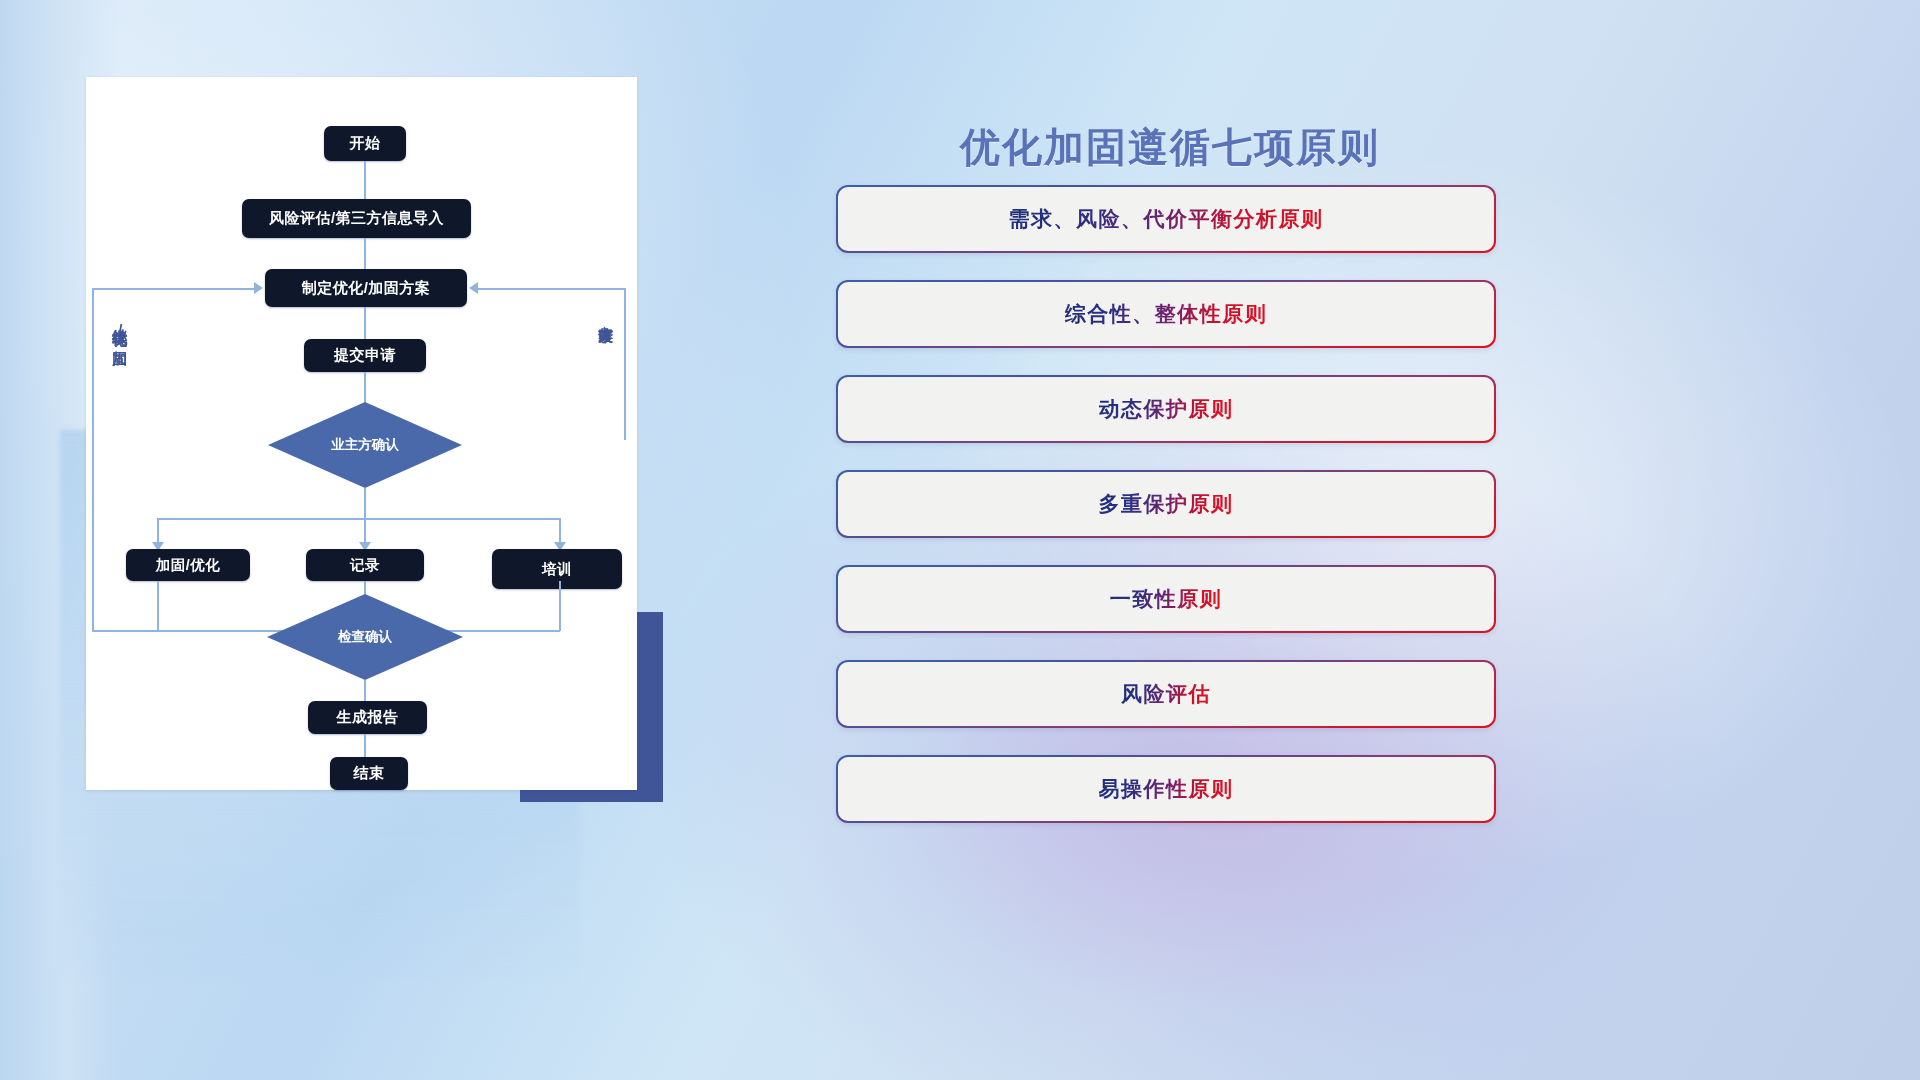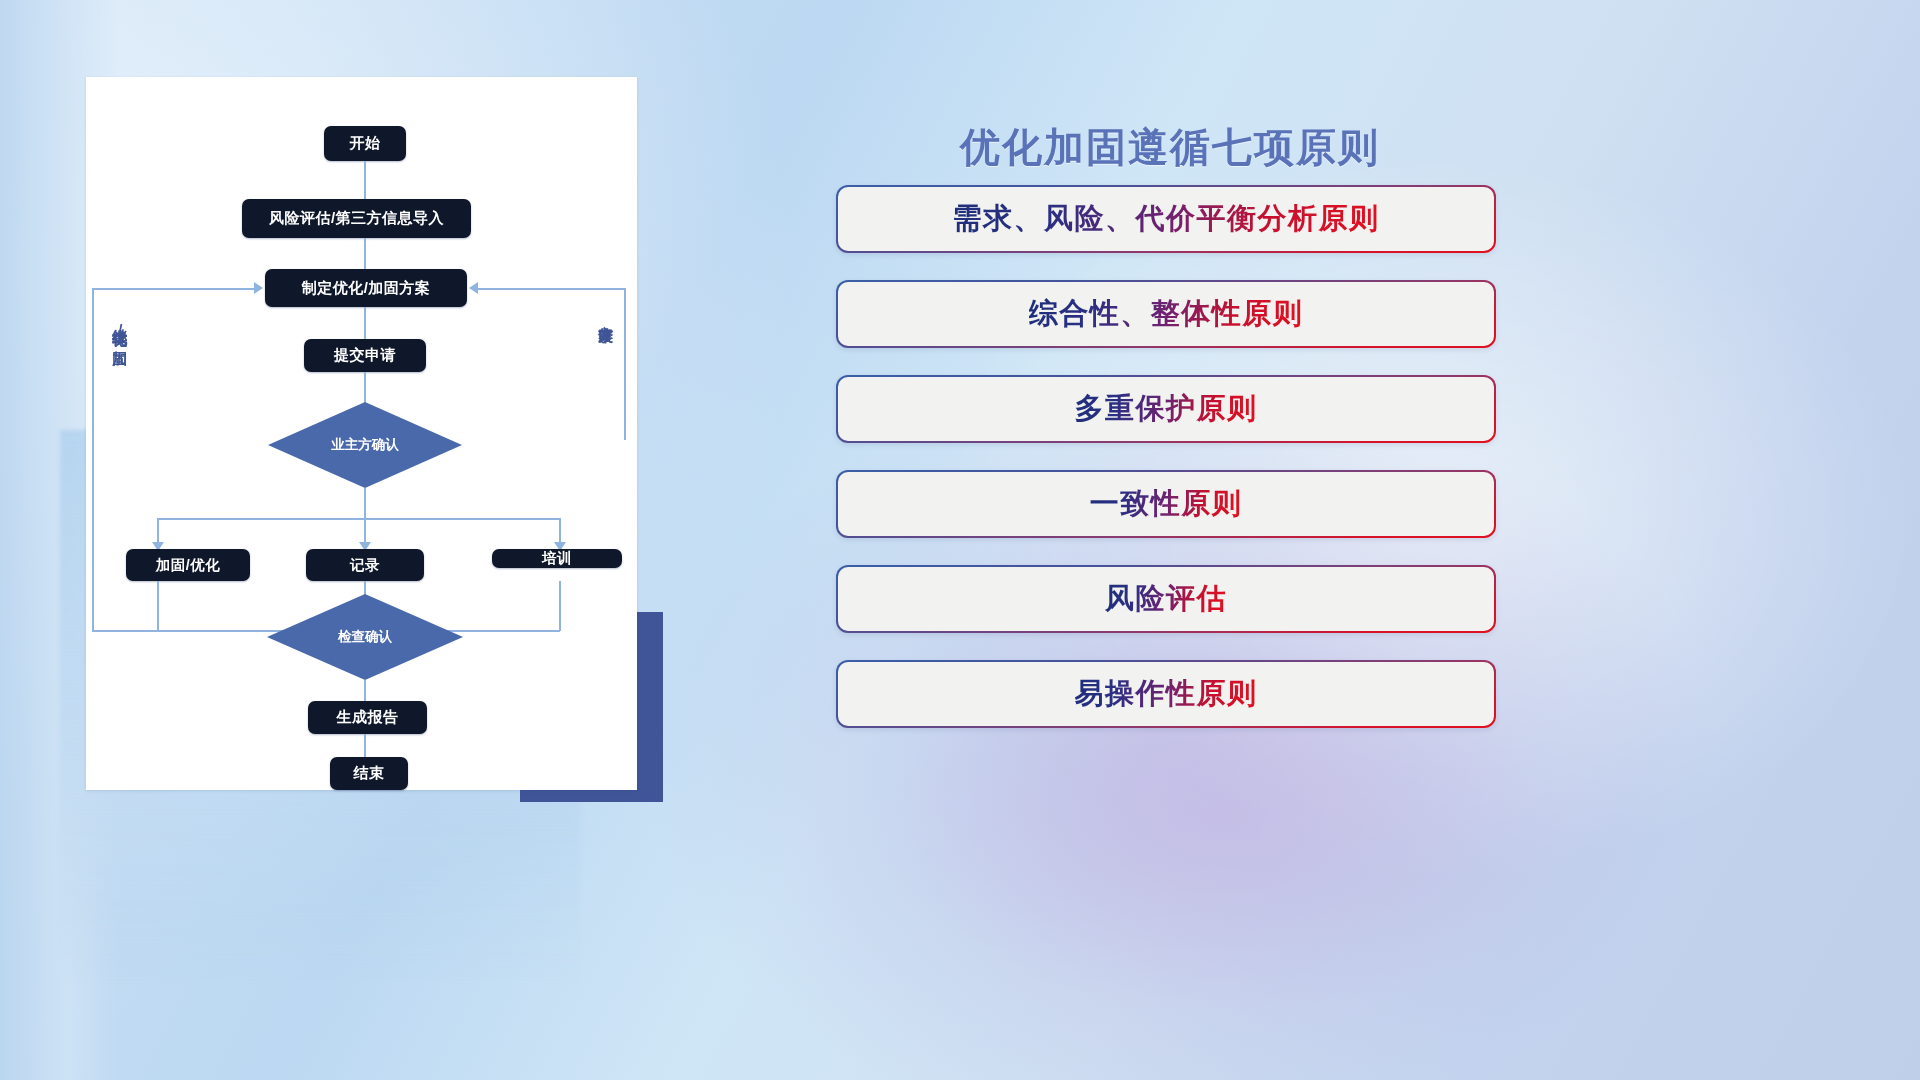--- a/index.html
+++ b/index.html
@@ -113,21 +113,21 @@
     background:#f2f2f1;
     padding:2px;
     background-image:linear-gradient(#f2f2f1,#f2f2f1),
                      linear-gradient(168deg,#3a5fa8 0%,#45539b 26%,#8c3a6e 62%,#d7132a 86%,#e01020 100%);
     background-origin:border-box;
     background-clip:content-box,border-box;
     box-shadow:0 2px 5px rgba(60,80,130,.13);
     display:flex;align-items:center;justify-content:center;
   }
   .pitem-text{
-    font-size:29px;font-weight:700;letter-spacing:1.5px;
+    font-size:21px;font-weight:700;letter-spacing:1.5px;
     background-image:linear-gradient(100deg,#1f2f7a 0%,#2a2f83 22%,#6e2270 50%,#c8102e 74%,#e3101f 100%);
     -webkit-background-clip:text;background-clip:text;
     color:transparent;-webkit-text-fill-color:transparent;
     white-space:nowrap;
   }
 </style>
 </head>
 <body>
 
 <div id="stage">
@@ -177,21 +177,21 @@
     <div class="ln lnv" style="left:278px;top:441px;height:30px;"></div>
     <div class="ln lnv" style="left:473px;top:441px;height:30px;"></div>
     <div class="arw" style="left:66px;top:465px;"></div>
     <div class="arw" style="left:273px;top:465px;"></div>
     <div class="arw" style="left:468px;top:465px;"></div>
 
     <div class="node small" style="left:20px;top:472px;width:124px;height:32px;margin-left:20px;">加固/优化</div>
 
     <div class="node small" style="left:220px;top:472px;width:118px;height:32px;">记录</div>
 
-    <div class="node small" style="left:406px;top:472px;width:130px;height:19px;font-family:Liberation Mono, monospace;">培训</div>
+    <div class="node small" style="left:406px;top:472px;width:130px;height:40px;font-family:Liberation Mono, monospace;">培训</div>
 
     <div class="ln lnv" style="left:71px;top:504px;height:50px;"></div>
     <div class="ln lnh" style="left:6px;top:553px;width:66px;"></div>
 
     <div class="ln lnv" style="left:278px;top:504px;height:50px;"></div>
     <div class="ln lnv" style="left:473px;top:504px;height:50px;"></div>
     <div class="ln lnh" style="left:71px;top:553px;width:403px;"></div>
     <div class="ln lnv" style="left:278px;top:553px;height:28px;"></div>
     <div class="arw" style="left:273px;top:571px;"></div>
 
@@ -211,20 +211,23 @@
     <div class="panel-title">优化加固遵循七项原则</div>
 
     <div class="plist">
       <div class="pitem">
         <span class="pitem-text">需求、风险、代价平衡分析原则</span>
       </div>
       <div class="pitem">
         <span class="pitem-text">综合性、整体性原则</span>
       </div>
       <div class="pitem">
+        <span class="pitem-text">动态保护原则</span>
+      </div>
+      <div class="pitem">
         <span class="pitem-text">多重保护原则</span>
       </div>
       <div class="pitem">
         <span class="pitem-text">一致性原则</span>
       </div>
       <div class="pitem">
         <span class="pitem-text">风险评估</span>
       </div>
       <div class="pitem">
         <span class="pitem-text">易操作性原则</span>

